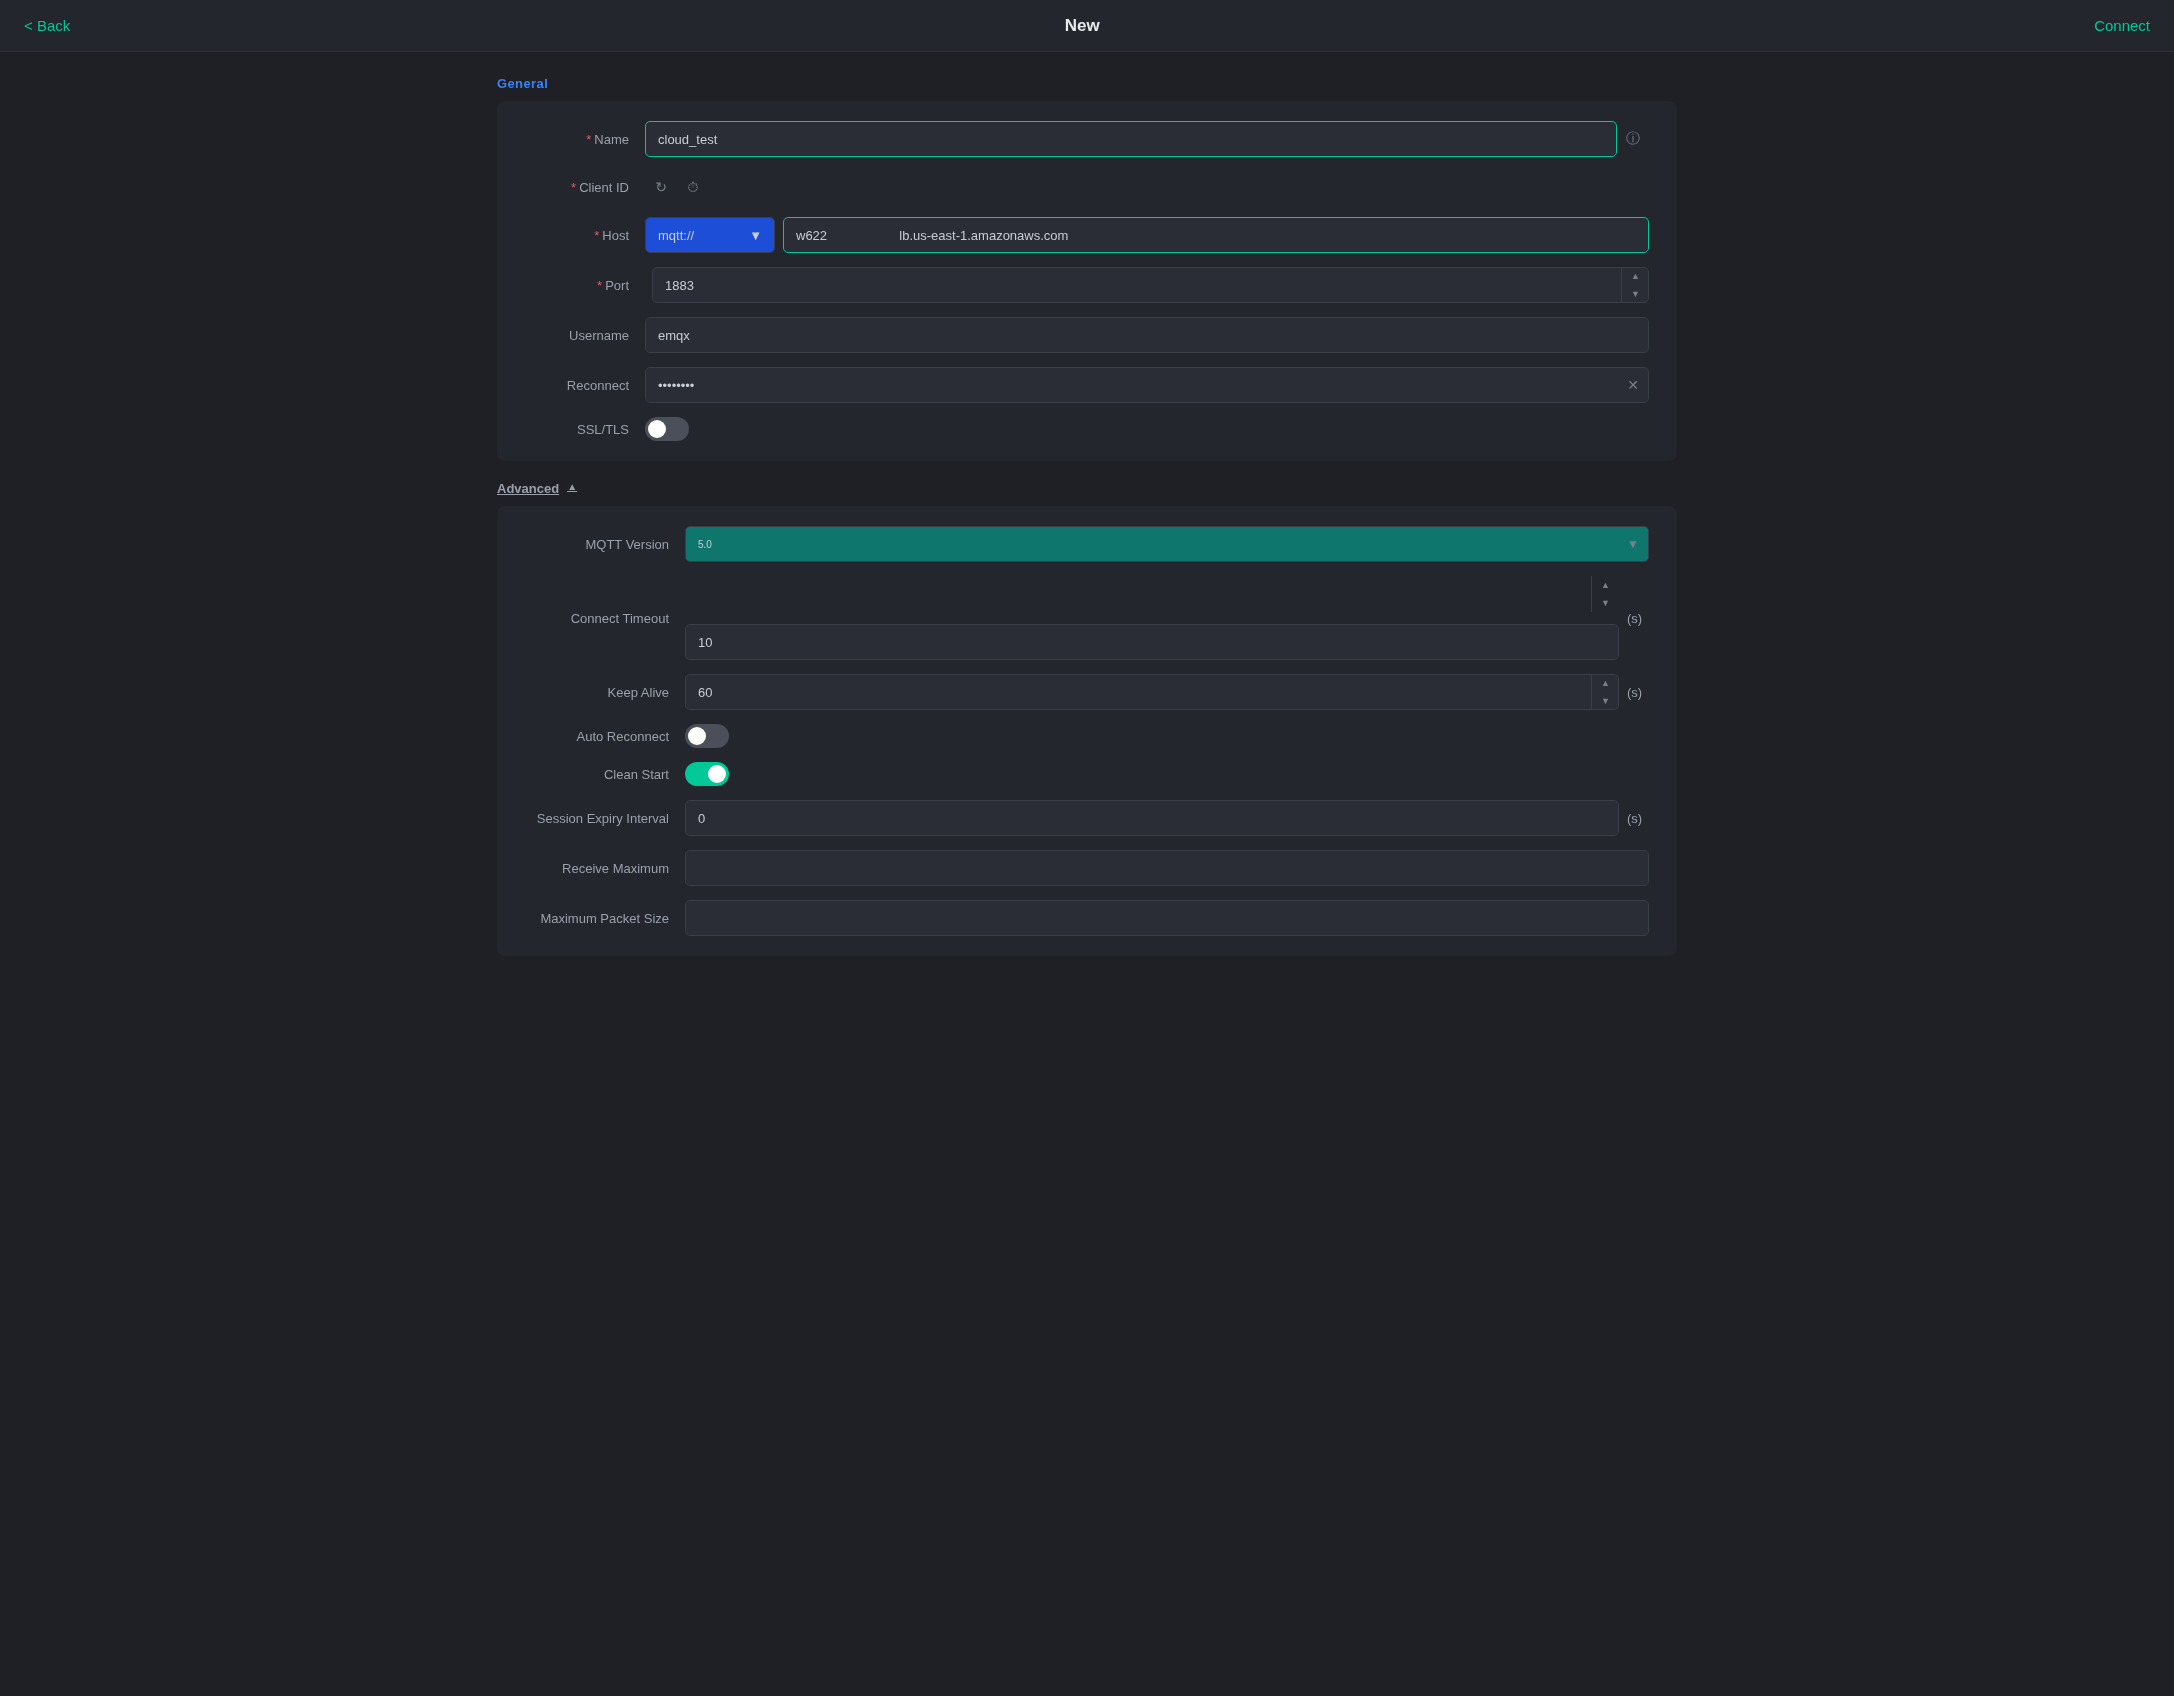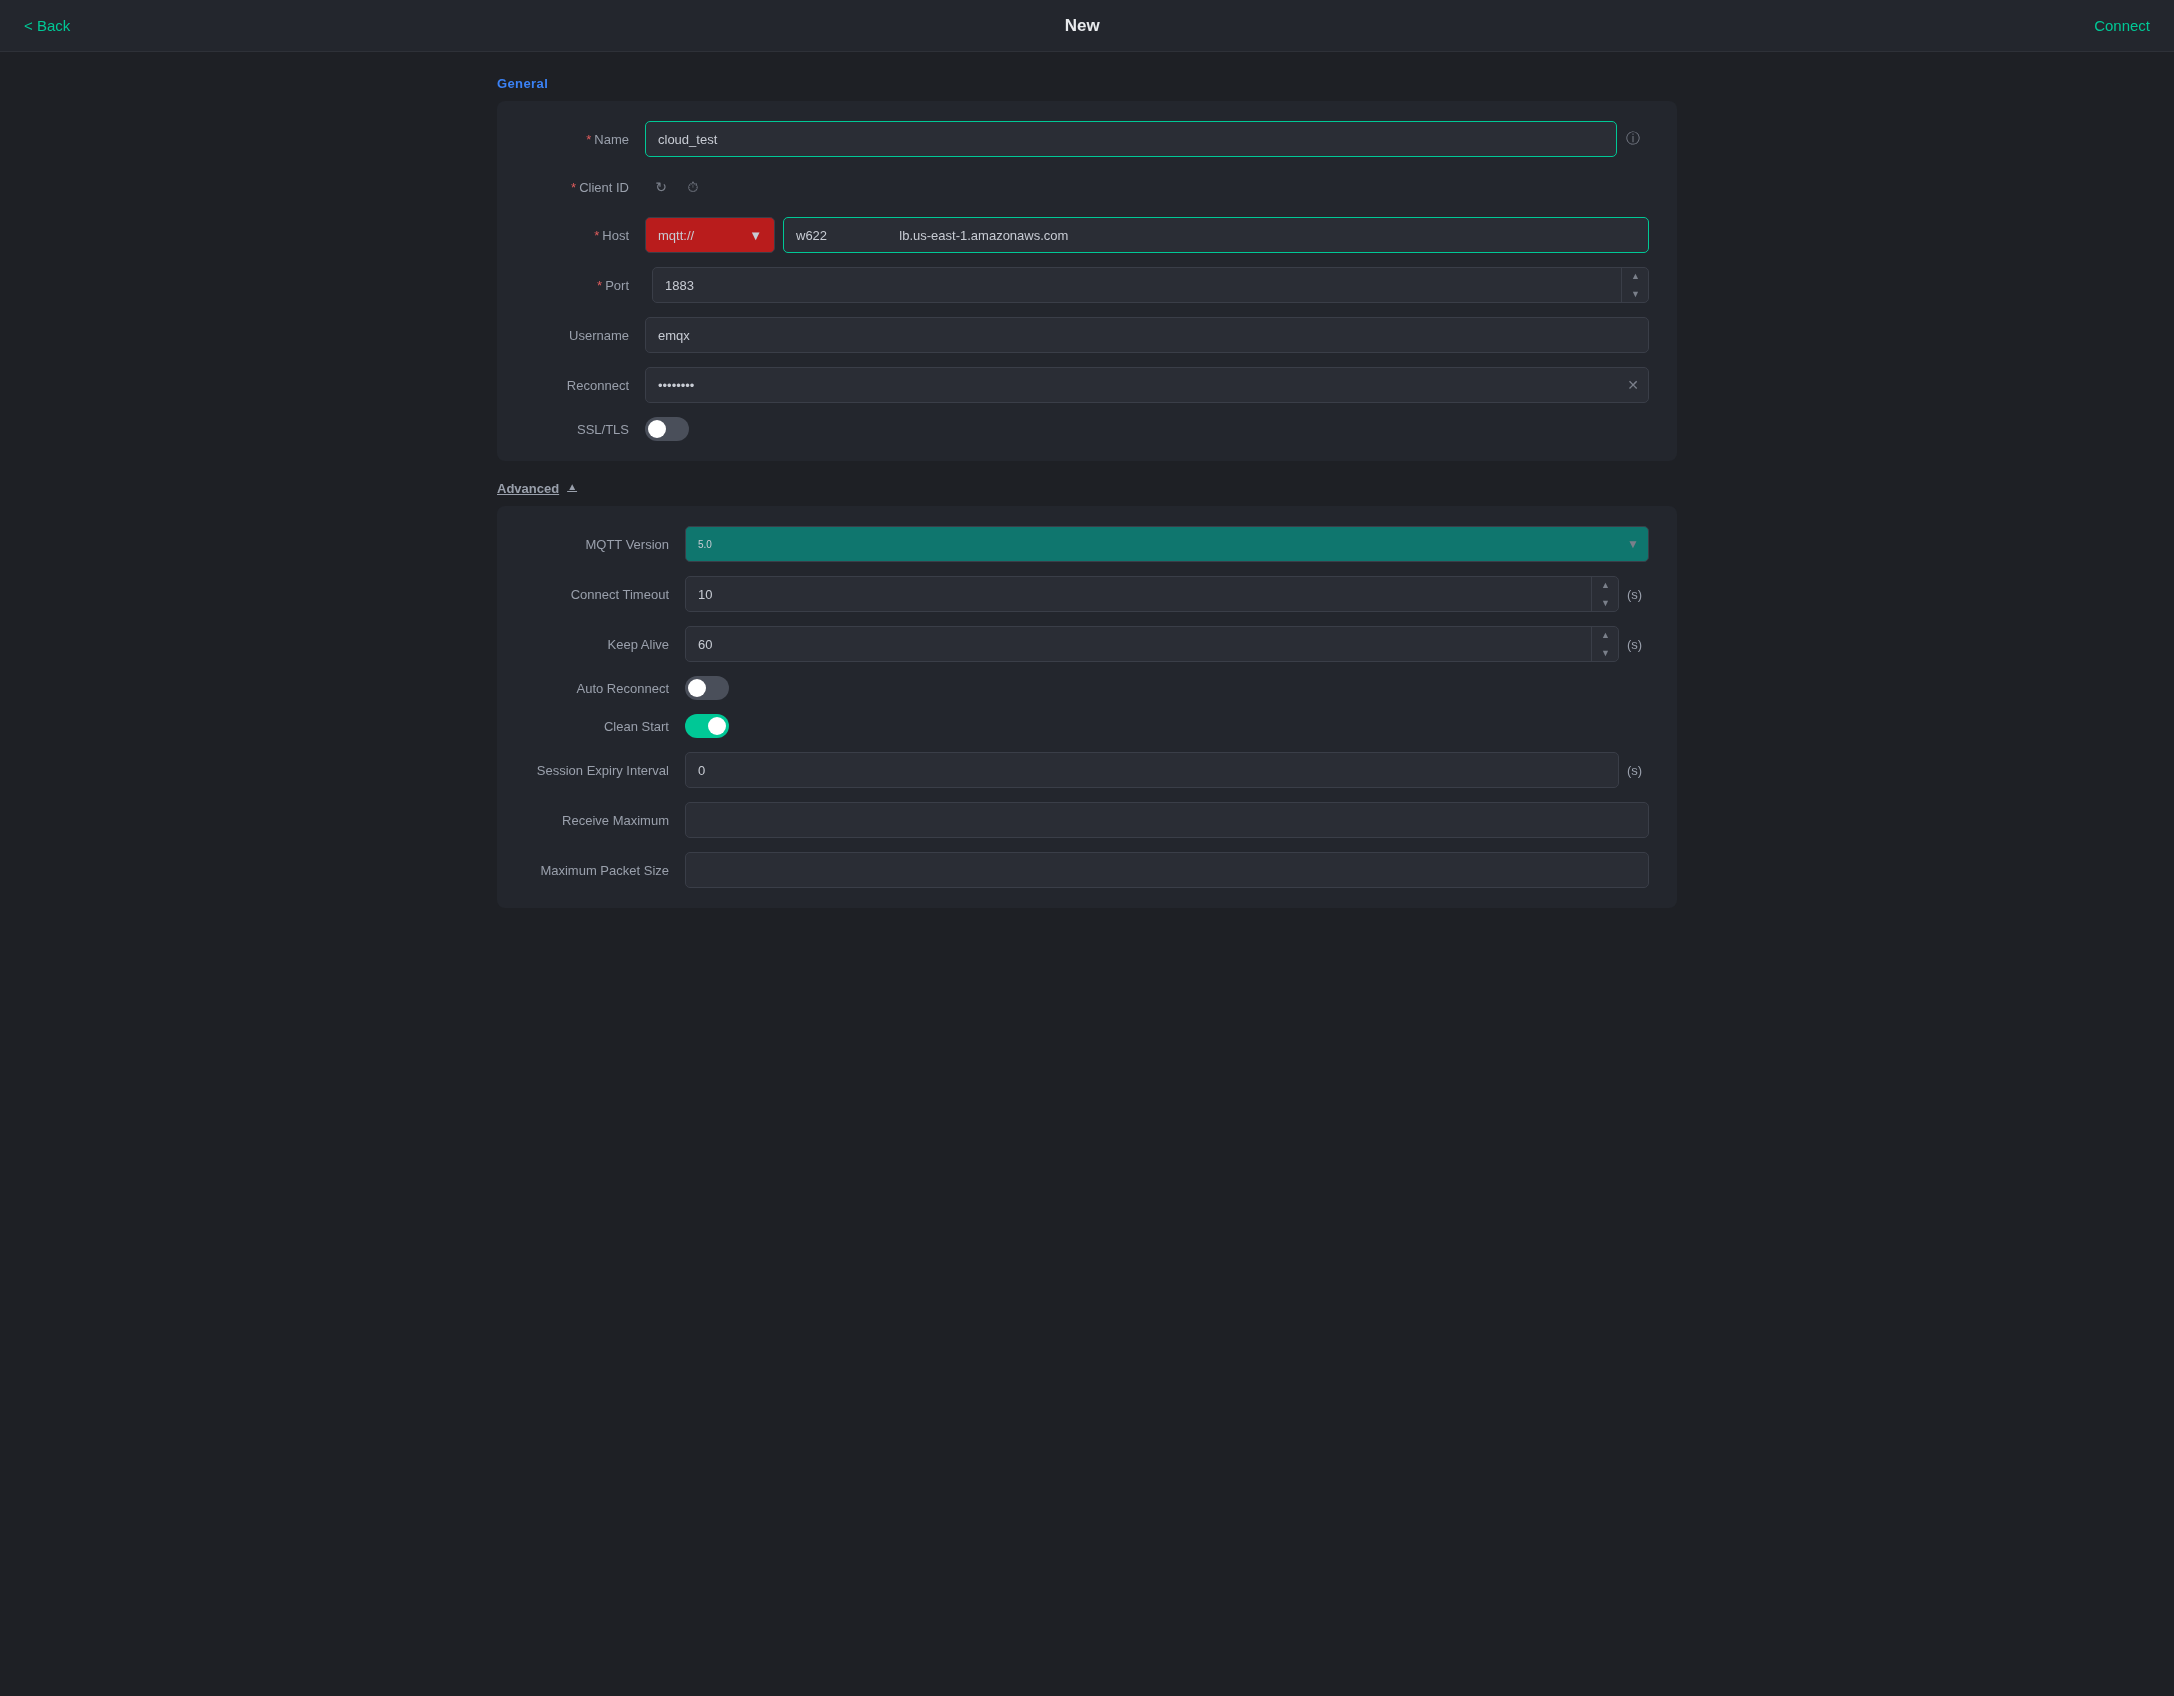--- a/index.html
+++ b/index.html
@@ -101,21 +101,21 @@
     }
 
     
     .host-row {
       display: flex;
       align-items: center;
       gap: 8px;
       flex: 1;
     }
     .host-protocol-select {
-      background: #b91c1c;
+      background: #1d4ed8;
       border: 1px solid #3a3e48;
       border-radius: 5px;
       color: #c8ccd4;
       font-size: 13px;
       padding: 8px 12px;
       height: 36px;
       width: 130px;
       display: flex;
       align-items: center;
       justify-content: space-between;
@@ -382,21 +382,21 @@
           <option value="3.1.1">3.1.1</option>
           <option value="5.0" selected="">5.0</option>
         </select>
         <span class="select-chevron">▼</span>
       </div>
     </div>
 
     <div class="form-row">
       <div class="advanced-form-label">Connect Timeout</div>
       <div class="spinner-input-wrapper">
-        <input class="form-control" type="text" style="width: 100%; padding-right: 32px;" value="10">
+        <input class="form-control" type="text" style="width: 100%; padding-right: 32px; margin-top: 48px;" value="10">
         <div class="port-spinner">
           <button class="spinner-btn">▲</button>
           <button class="spinner-btn">▼</button>
         </div>
       </div>
       <span class="unit-label">(s)</span>
     </div>
 
     <div class="form-row">
       <div class="advanced-form-label">Keep Alive</div>

